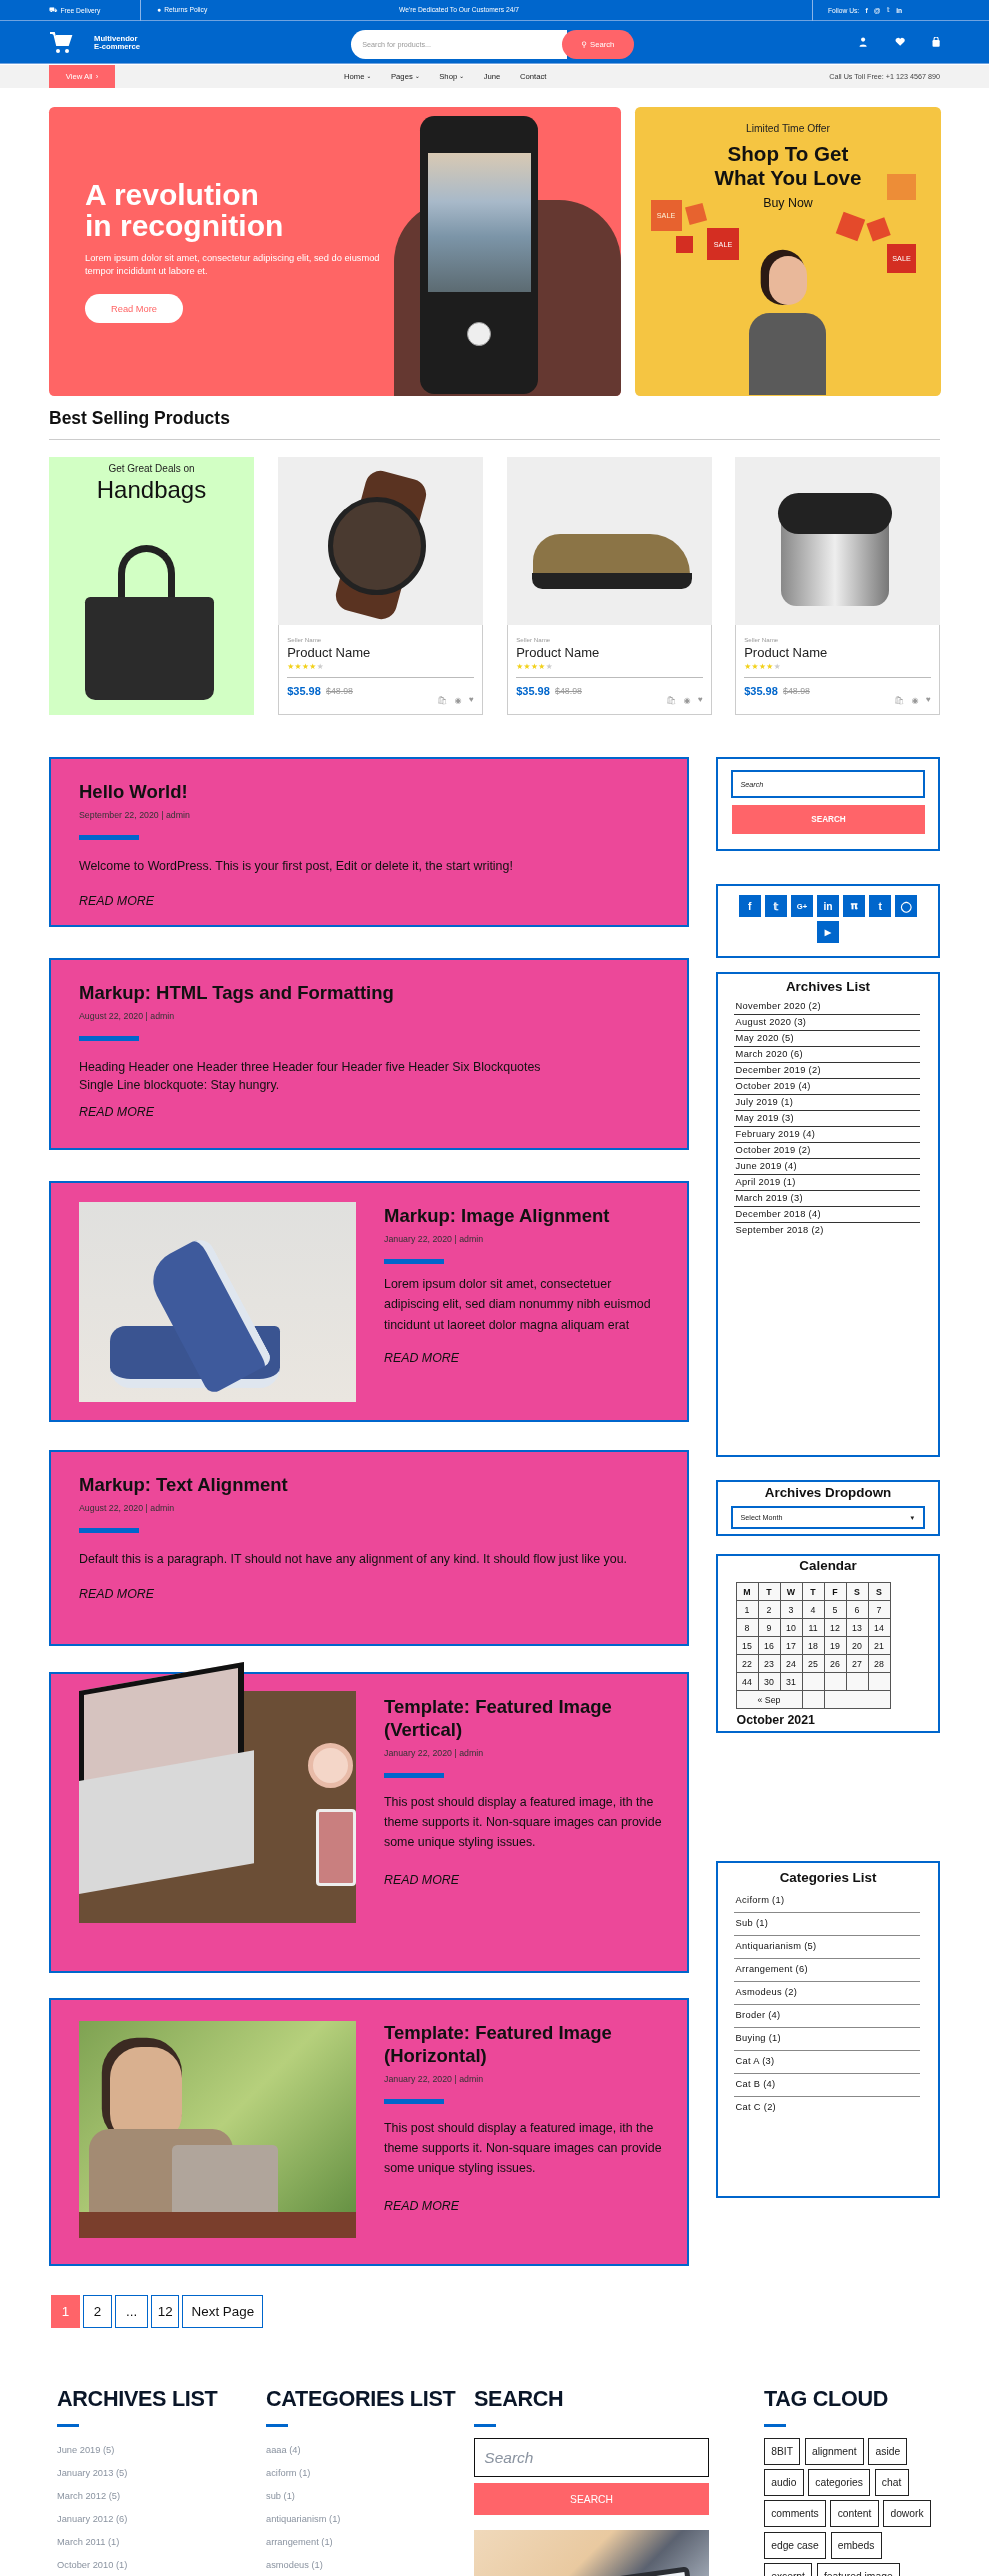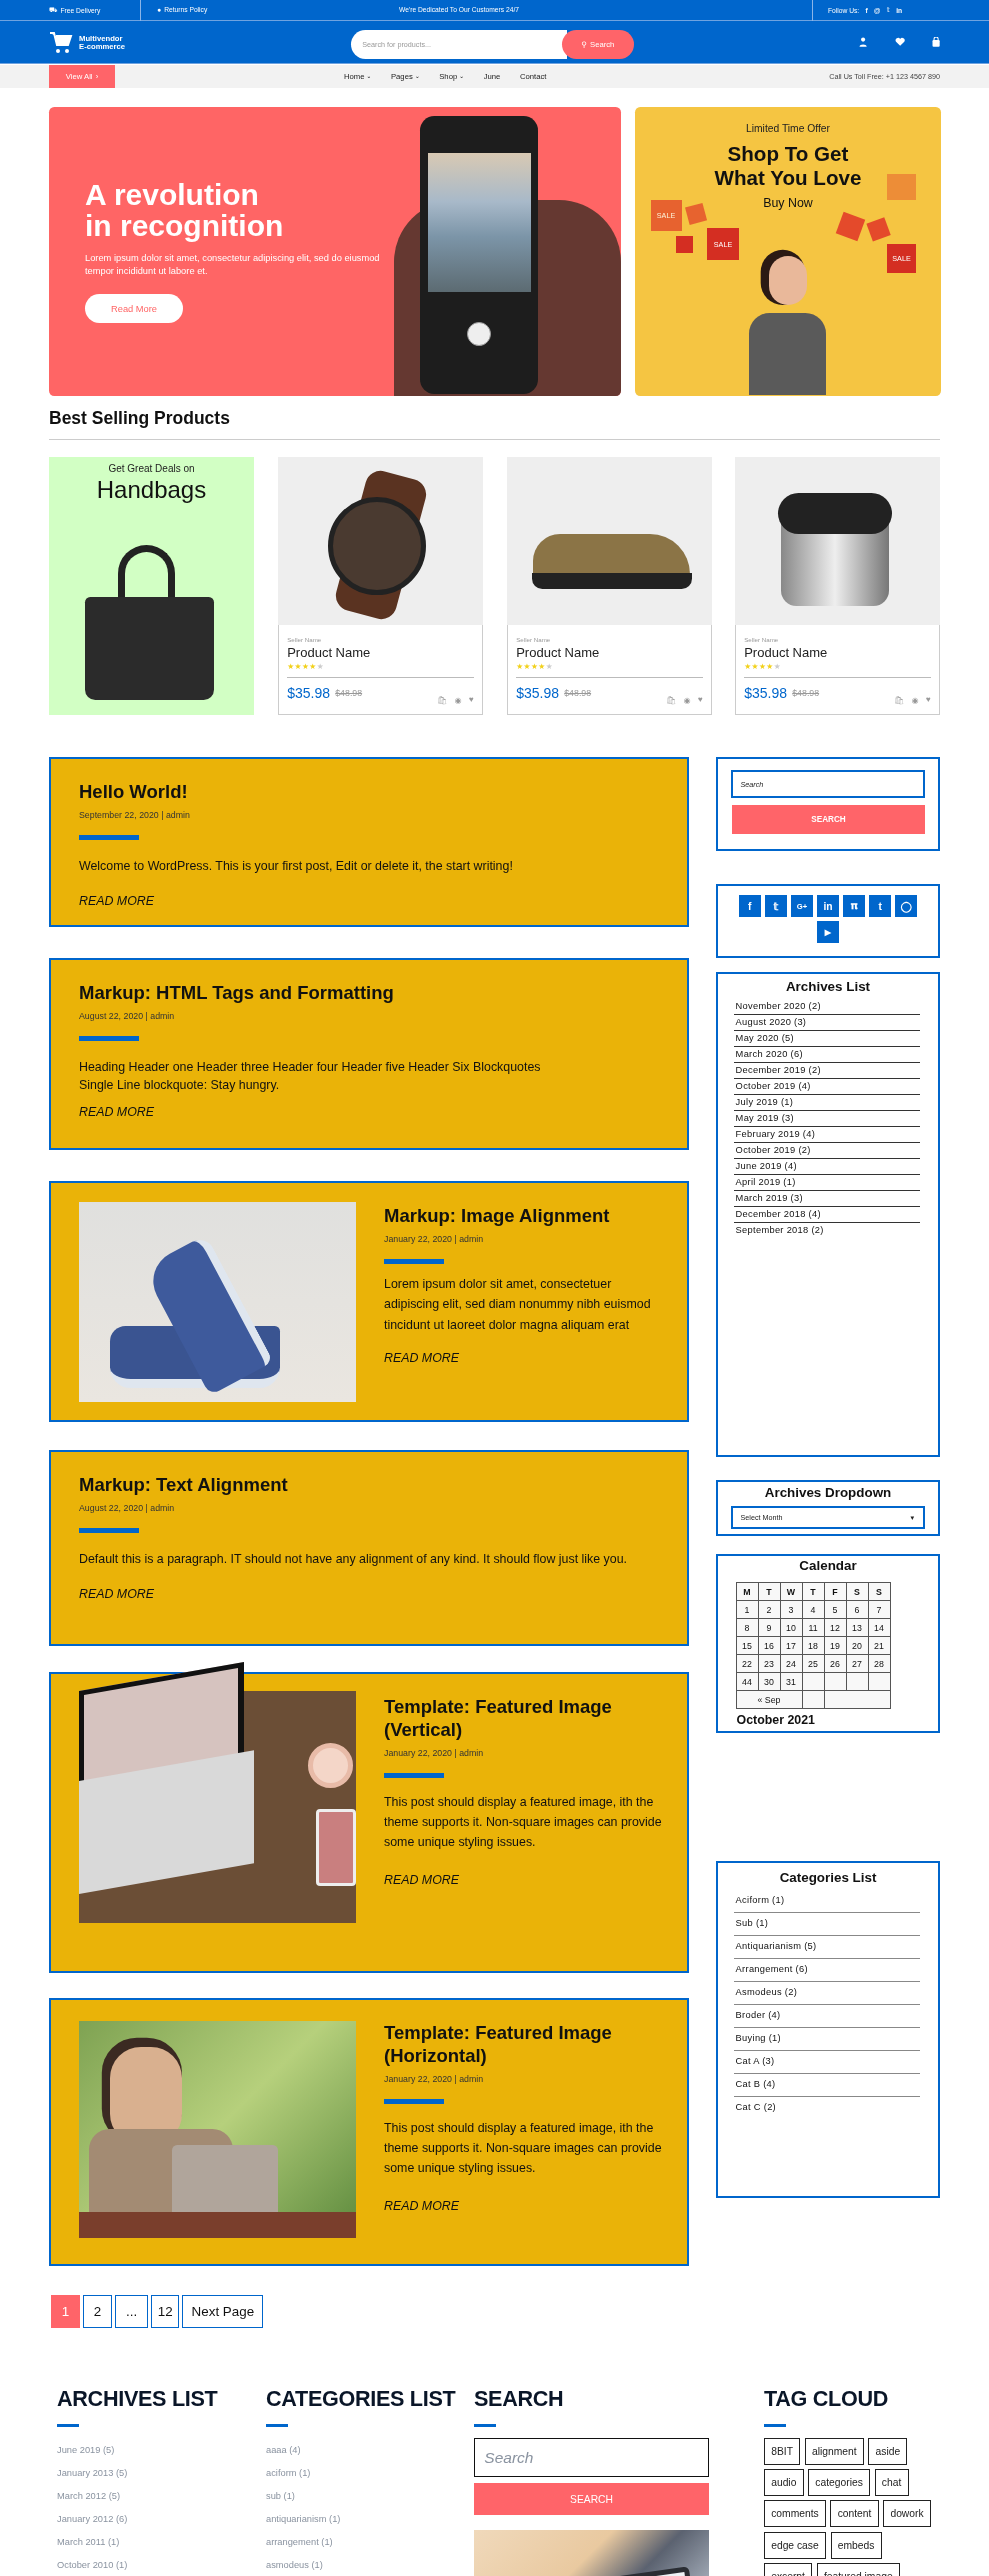--- a/index.html
+++ b/index.html
@@ -2,21 +2,21 @@
 <html style="font-size:8.2px"><head>
 <meta charset="utf-8">
 <style>
 *{box-sizing:border-box;margin:0;padding:0}
 body{width:989px;height:2758px;background:#fff;font-family:"Liberation Sans",sans-serif;color:#111;position:relative;overflow:hidden}
 
 .topbar{position:absolute;left:0;top:0;width:989px;height:20.6px;background:#0066cc;color:#fff;font-size:6.7px;border-bottom:0.5px solid #6fa3e0}
 .topbar .tb-item{position:absolute;top:6.2px;display:flex;align-items:center;gap:3.1px}
 .topbar .sep{position:absolute;top:0;width:0.5px;height:20.6px;background:#8bb5e8}
 .header{position:absolute;left:0;top:21px;width:989px;height:43px;background:#0066cc;border-bottom:0.5px solid #6fa3e0}
-.logo{position:absolute;left:49px;top:10.3px;display:flex;align-items:center;gap:6px;color:#fff}
+.logo{position:absolute;left:49px;top:10.3px;display:flex;align-items:center;gap:21px;color:#fff}
 .logo-text{font-weight:bold;font-size:7.7px;line-height:8.8px}
 .search-wrap{position:absolute;left:351px;top:9.3px;width:286px;height:29px;display:flex}
 .search-input{width:216px;height:29px;border:none;border-radius:14.4px 0 0 14.4px;padding:0 11.3px;font-size:7.2px;color:#999;background:#fff;display:flex;align-items:center}
 .search-btn{width:72px;height:29px;margin-left:-5.2px;background:#ff6469;color:#fff;border-radius:14.4px;font-size:7.7px;display:flex;align-items:center;justify-content:center;gap:3.1px}
 .hdr-icons{position:absolute;right:49px;top:15.5px;display:flex;gap:27px}
 .navbar{position:absolute;left:0;top:65px;width:989px;height:23px;background:#f2f2f2}
 .viewall{position:absolute;left:49px;top:0;width:66px;height:23px;background:#ff6469;color:#fff;font-size:7.7px;display:flex;align-items:center;justify-content:center;gap:3.1px}
 .nav-links{position:absolute;left:344px;top:6.7px;display:flex;gap:19.6px;font-size:7.7px;color:#222}
 .nav-links span{display:flex;align-items:center;gap:2.1px}
 .callus{position:absolute;right:49px;top:7.2px;font-size:7.2px;color:#444}
@@ -48,25 +48,25 @@
 .bag .body{position:absolute;left:0;top:52px;width:129px;height:103px;background:#2b2b2b;border-radius:5.2px 5.2px 10.3px 10.3px}
 .pcard{position:absolute;top:457px;width:205px;height:258px}
 .pcard .img{width:205px;height:168px;background:#eee;position:relative}
 .pcard .info{width:205px;height:90px;border:0.5px solid #ccc;border-top:none;padding:11.3px 8.2px;position:relative}
 .pcard .seller{font-size:6.2px;color:#999}
 .pcard .pname{font-size:13px;color:#222;margin-top:2.1px}
 .pcard .stars{color:#f2d11a;font-size:7.7px;margin-top:2.1px;letter-spacing:0.5px}
 .pcard .stars .off{color:#ccc}
 .pcard .divider{height:1px;background:#bbb;margin-top:5.2px}
 .pcard .prices{margin-top:7.2px;display:flex;align-items:center;gap:5.2px}
-.pcard .price{color:#0066cc;font-size:14px;font-weight:normal}
+.pcard .price{color:#0066cc;font-size:11px;font-weight:bold}
 .pcard .old{color:#999;font-size:8.8px;text-decoration:line-through}
 .pcard .acts{position:absolute;right:8.2px;bottom:9.3px;display:flex;gap:7.2px;color:#999}
 
-.post{position:absolute;left:49px;width:640px;border:2.1px solid #0066cc;background:#eab308}
+.post{position:absolute;left:49px;width:640px;border:2.1px solid #0066cc;background:#ec4899}
 .post .title{font-size:18.5px;font-weight:bold;color:#111;line-height:23px}
 .post .meta{font-size:8.8px;color:#333;margin-top:7.2px}
 .post .bar{width:60px;height:4.6px;background:#0066cc;margin-top:15.5px}
 .post .excerpt{font-size:12.4px;color:#111;line-height:17.5px;margin-top:18.5px}
 .post .more{font-size:12.4px;font-style:italic;color:#111;margin-top:18.5px;display:inline-block}
 .post .thumb{position:absolute;left:28px;width:277px}
 .post .rcol{position:absolute;left:333px;width:278px}
 
 .widget{position:absolute;left:716px;width:224px;border:2.1px solid #0066cc;background:#fff}
 .widget h3{text-align:center;font-size:13.4px;font-weight:bold;color:#111}

